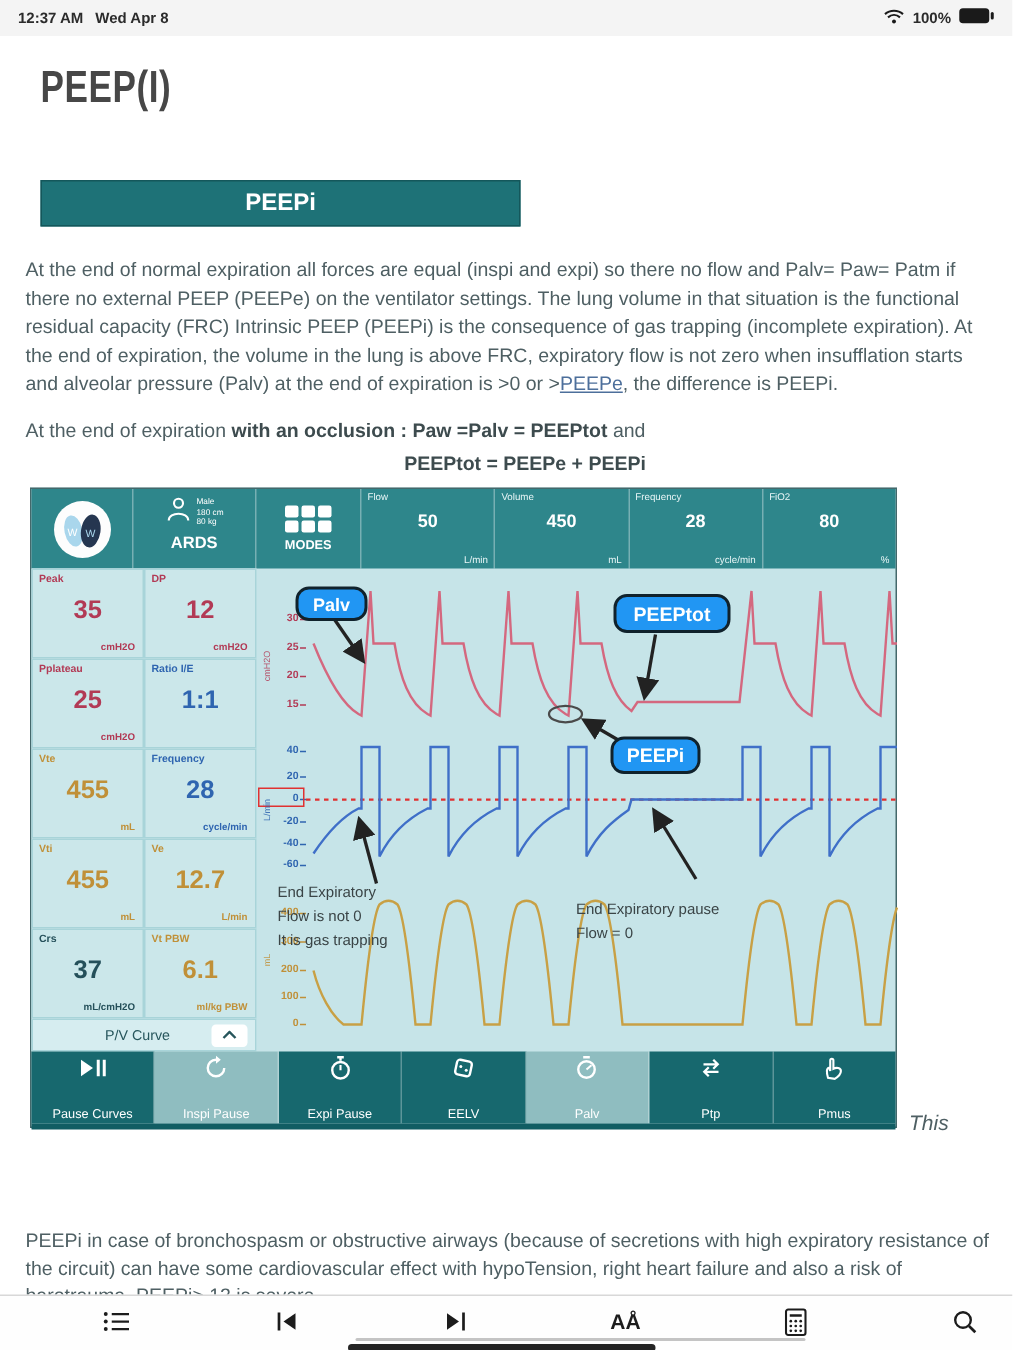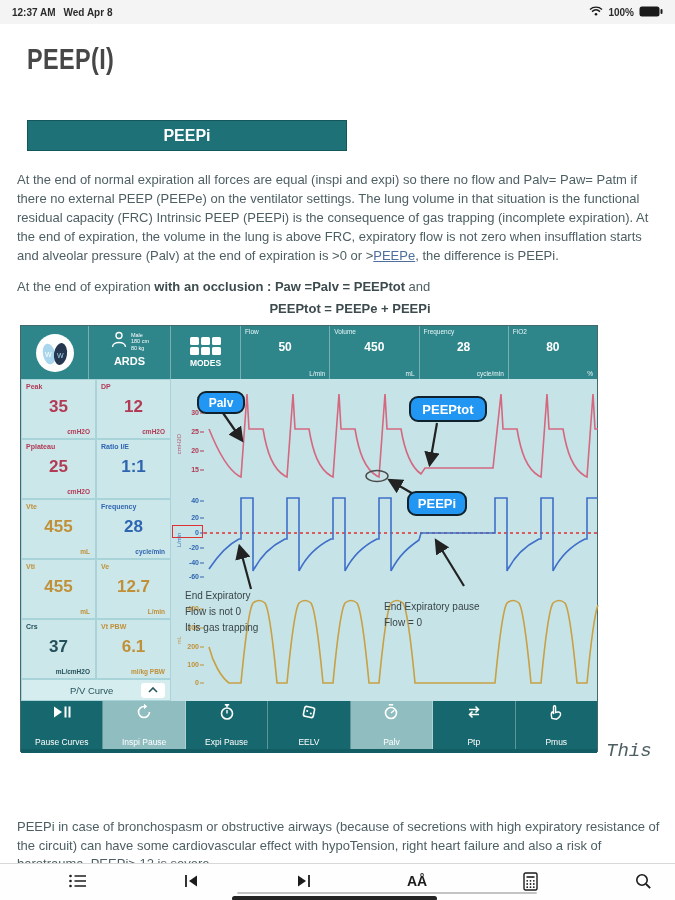--- a/index.html
+++ b/index.html
@@ -15,21 +15,21 @@
   .page-title { position:absolute; left:27px; top:42px; font-size:30px; font-weight:600; color:#474747; transform:scaleX(.78); transform-origin:left center; letter-spacing:.5px; }
   .banner { position:absolute; left:27px; top:120px; width:320px; height:31px; background:#1e7277; border:1px solid #14575b; display:flex; align-items:center; justify-content:center; color:#fff; font-weight:700; font-size:16px; }
 
   
   .para { position:absolute; left:17px; width:648px; font-size:13px; line-height:19px; color:#4e5f63; }
   .p1 { top:170px; }
   .p2 { top:277px; }
   .p2 b, .formula { color:#3d4b4e; }
   .link { text-decoration:underline; color:#4d6f9b; cursor:pointer; }
   .formula { position:absolute; left:0; top:301px; width:700px; text-align:center; font-weight:700; font-size:13px; }
-  .caption-this { position:absolute; left:606px; top:740px; font-size:19px; font-style:italic; color:#4e5f63;font-family:Liberation Mono, monospace; }
+  .caption-this { position:absolute; left:606px; top:740px; font-size:14px; font-style:italic; color:#4e5f63; }
   .caption { top:757px; font-style:italic; line-height:20px; }
   .p3 { top:818px; line-height:18.5px; }
 
   
   .vent { position:absolute; left:20px; top:325px; width:578px; height:427px; background:#c6e4e8; border:1px solid #44686b; }
   .vtop { position:absolute; left:0; top:0; width:100%; height:53px; background:#2e868b; display:flex; }
   .vcell { position:relative; border-right:1px solid rgba(255,255,255,.35); height:100%; }
   .vcell:last-child { border-right:none; }
   .cell-logo { width:68px; display:flex; align-items:center; justify-content:center; }
   .cell-patient { width:82px; }

